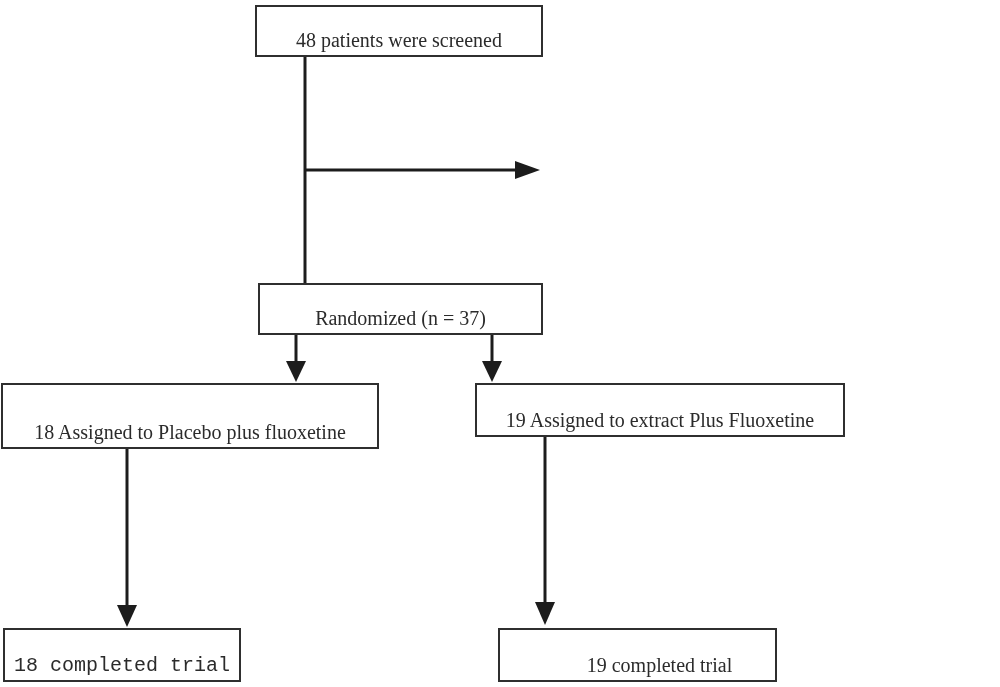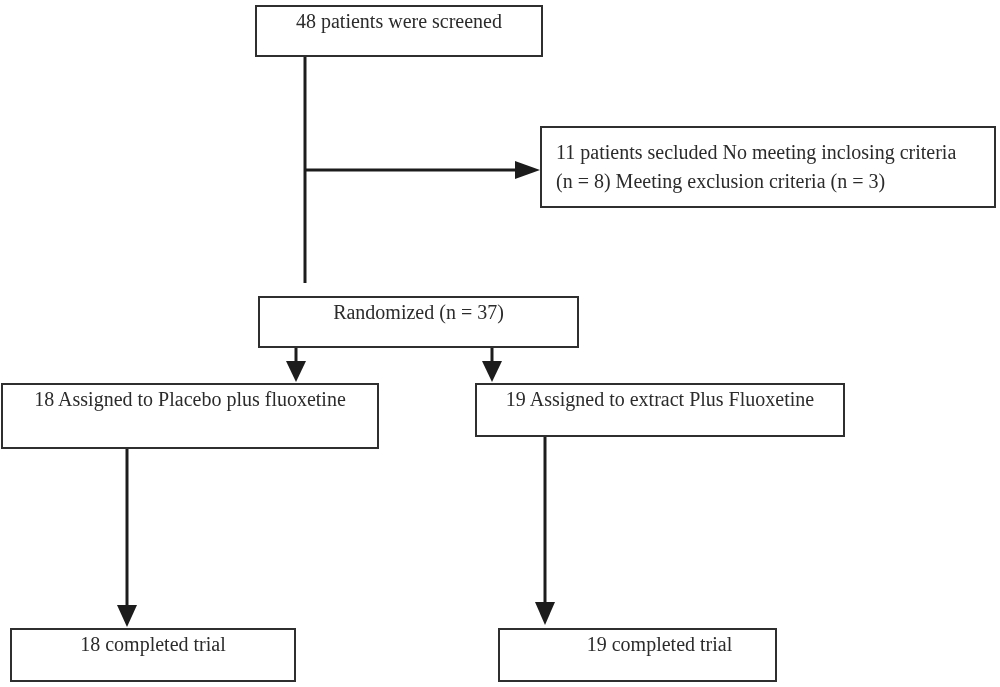--- a/index.html
+++ b/index.html
@@ -31,36 +31,36 @@
   .arrowhead {
     fill: #1c1c1c;
     stroke: none;
   }
   .box {
     position: absolute;
     box-sizing: border-box;
     border: 2px solid #2f2f2f;
     background: #ffffff;
     display: flex;
-    align-items: flex-start;
+    align-items: flex-end;
     justify-content: center;
     font-size: 20px;
     line-height: 1.45;
     text-align: center;
   }
   .box-screened      { left: 255px; top: 5px;   width: 288px; height: 52px; }
   .box-excluded      { left: 540px; top: 126px; width: 456px; height: 82px;
                        justify-content: flex-start; text-align: left;
                        padding-left: 14px; padding-right: 6px;
                        flex-direction: column; align-items: flex-start;
                        justify-content: center; }
-  .box-randomized    { left: 258px; top: 296px; width: 321px; height: 52px; }
+  .box-randomized    { left: 258px; top: 283px; width: 285px; height: 52px; }
   .box-placebo       { left: 1px;   top: 383px; width: 378px; height: 66px; }
   .box-extract       { left: 475px; top: 383px; width: 370px; height: 54px; }
-  .box-completed-l   { left: 10px;  top: 628px; width: 286px; height: 54px; }
+  .box-completed-l   { left: 3px;  top: 628px; width: 238px; height: 54px; font-family: Liberation Mono, monospace; }
   .box-completed-r   { left: 498px; top: 628px; width: 279px; height: 54px; padding-left: 44px; }
 </style>
 </head>
 <body>
 
 <div class="canvas">
 
   <svg class="connectors" width="1000" height="687" viewBox="0 0 1000 687" xmlns="http://www.w3.org/2000/svg">
 
     <line class="conn" x1="305" y1="57" x2="305" y2="283"></line>
@@ -78,24 +78,20 @@
     <polygon class="arrowhead" points="127,627 117,605 137,605"></polygon>
 
     <line class="conn" x1="545" y1="437" x2="545" y2="604"></line>
     <polygon class="arrowhead" points="545,625 535,602 555,602"></polygon>
   </svg>
 
   <div class="box box-screened">
     <span>48 patients were screened</span>
   </div>
 
-  <div class="box box-excluded">
-    <span>11 patients secluded No meeting inclosing criteria</span>
-    <span>(n = 8) Meeting exclusion criteria (n = 3)</span>
-  </div>
 
   <div class="box box-randomized">
     <span>Randomized (n = 37)</span>
   </div>
 
   <div class="box box-placebo">
     <span>18 Assigned to Placebo plus fluoxetine</span>
   </div>
 
   <div class="box box-extract">

